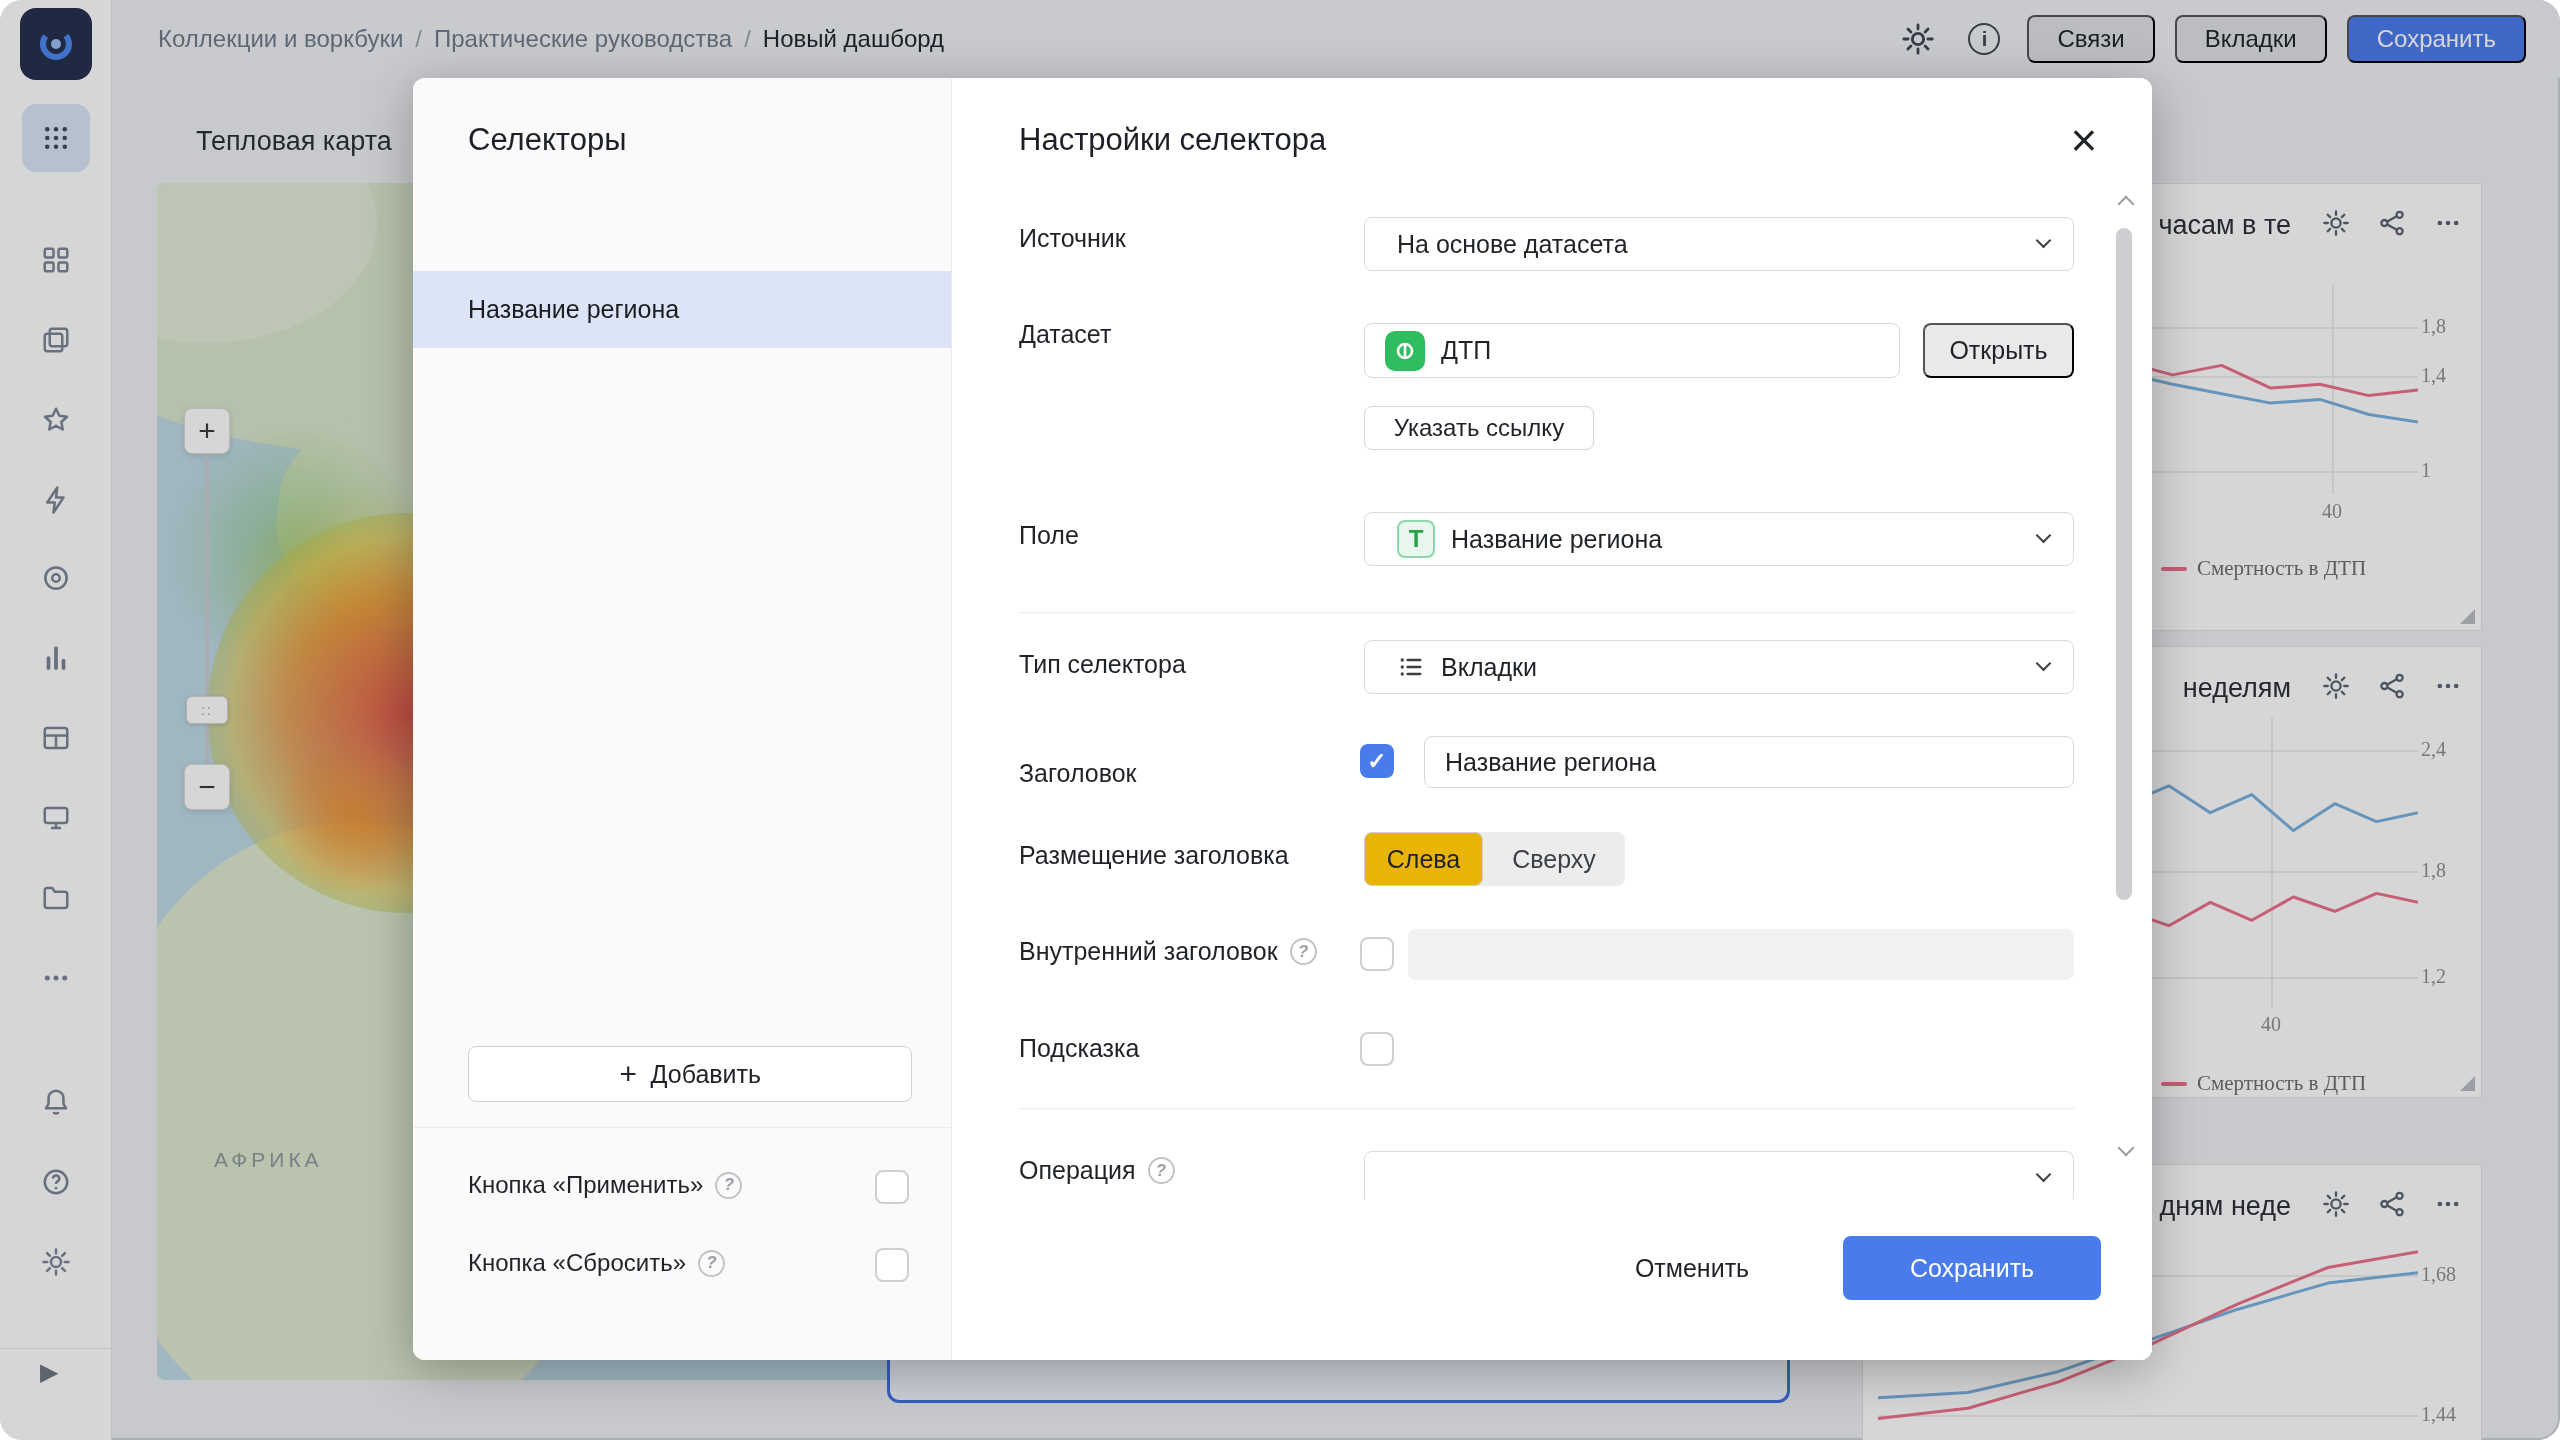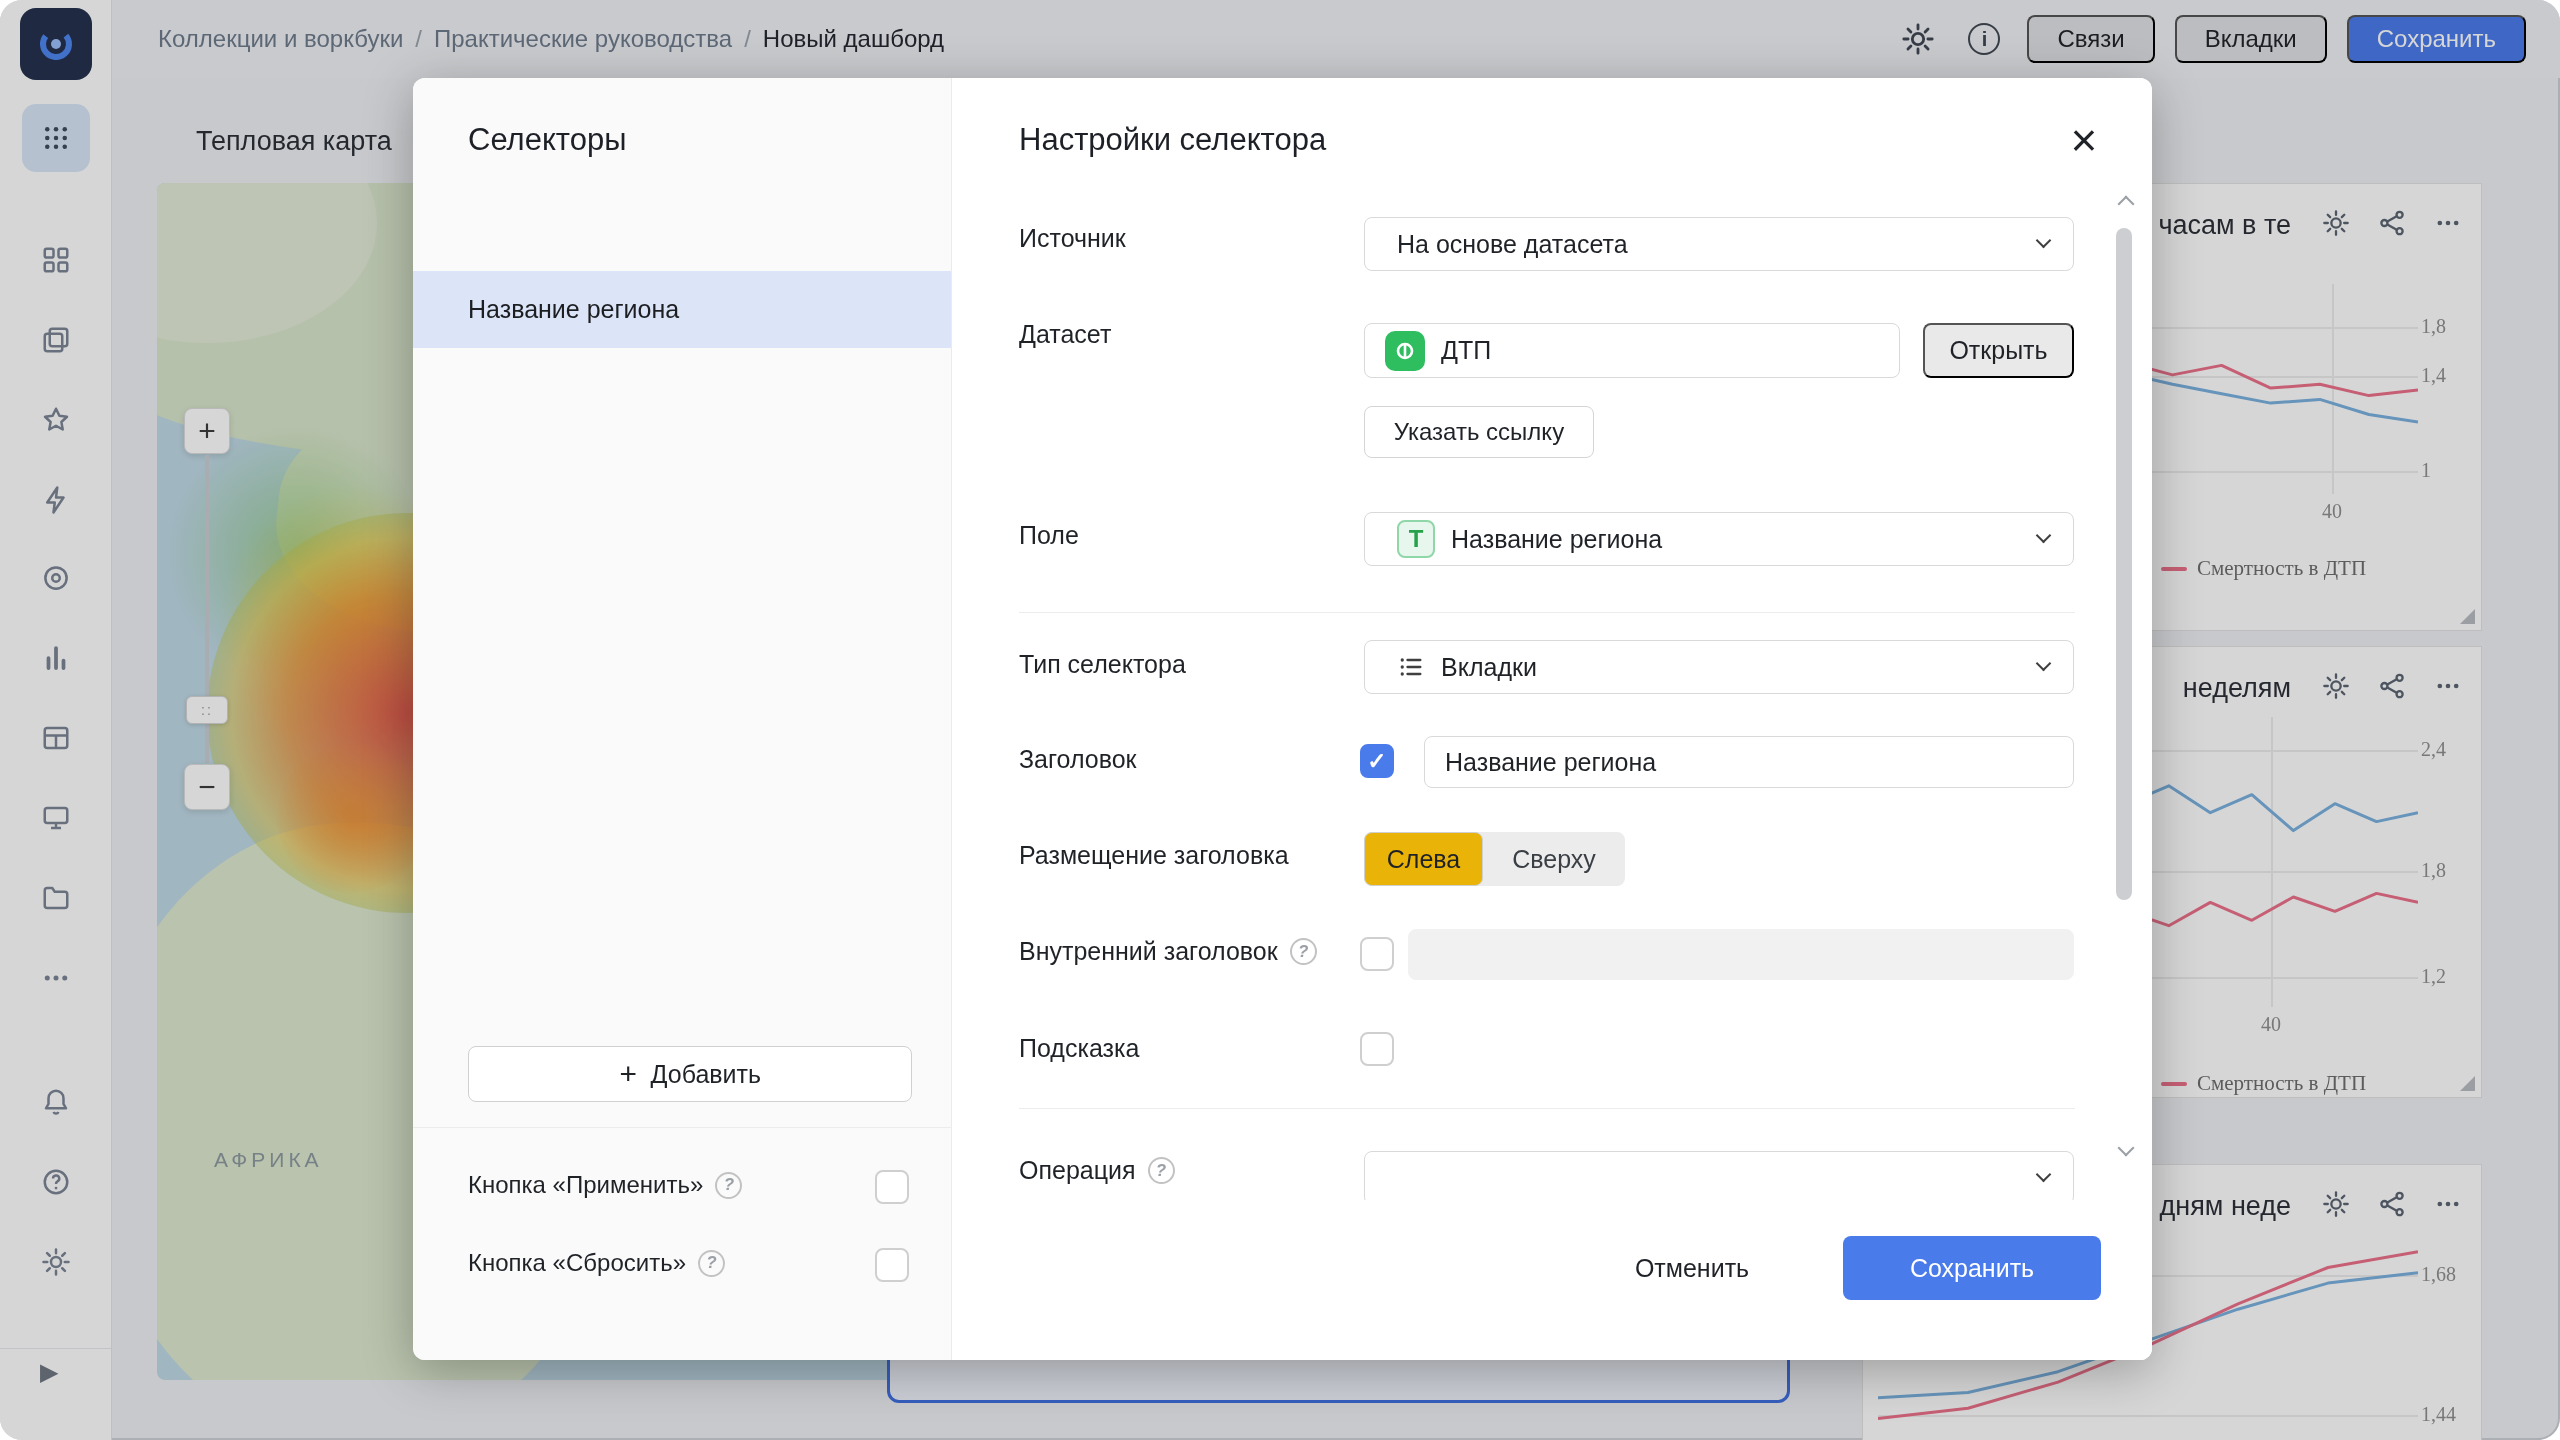--- a/index.html
+++ b/index.html
@@ -420,21 +420,21 @@
       <div class="input" style="left:412px;top:245px;width:536px;height:55px;">
         <span class="dsico">
           <svg width="24" height="24" viewBox="0 0 24 24">
               <circle cx="12" cy="12" r="7" fill="none" stroke="#fff" stroke-width="2.6"></circle>
               <line x1="12" y1="5" x2="12" y2="19" stroke="#fff" stroke-width="2.6"></line>
             </svg>
         </span>
         <span>ДТП</span>
       </div>
       <button class="gray-btn" style="left:971px;top:245px;width:151px;height:55px;">Открыть</button>
-      <button class="line-btn" style="left:412px;top:328px;width:230px;height:52px;">Указать ссылку</button>
+      <button class="line-btn" style="left:412px;top:328px;width:230px;height:44px;">Указать ссылку</button>
 
       <div class="f-label" style="top:443px;">
           <span>Поле</span>
         </div>
       <div class="select" style="left:412px;top:434px;width:710px;height:54px;">
         <span class="fico">T</span>
         <span>Название региона</span>
         <i class="chev"></i>
       </div>
 
@@ -451,21 +451,21 @@
             <circle cx="4.5" cy="12" r="1.4" fill="#3f3f3f" stroke="none"></circle>
               <path d="M9 12h11"></path>
             <circle cx="4.5" cy="18" r="1.4" fill="#3f3f3f" stroke="none"></circle>
               <path d="M9 18h11"></path>
           </svg>
         </span>
         <span>Вкладки</span>
         <i class="chev"></i>
       </div>
 
-      <div class="f-label" style="top:667px;">
+      <div class="f-label" style="top:681px;">
           <span>Заголовок</span>
         </div>
       <span class="cb on" style="left:408px;top:666px;"></span>
       <div class="input" style="left:472px;top:658px;width:650px;height:52px;">
         <span>Название региона</span>
       </div>
 
       <div class="f-label" style="top:763px;">
           <span>Размещение заголовка</span>
         </div>

